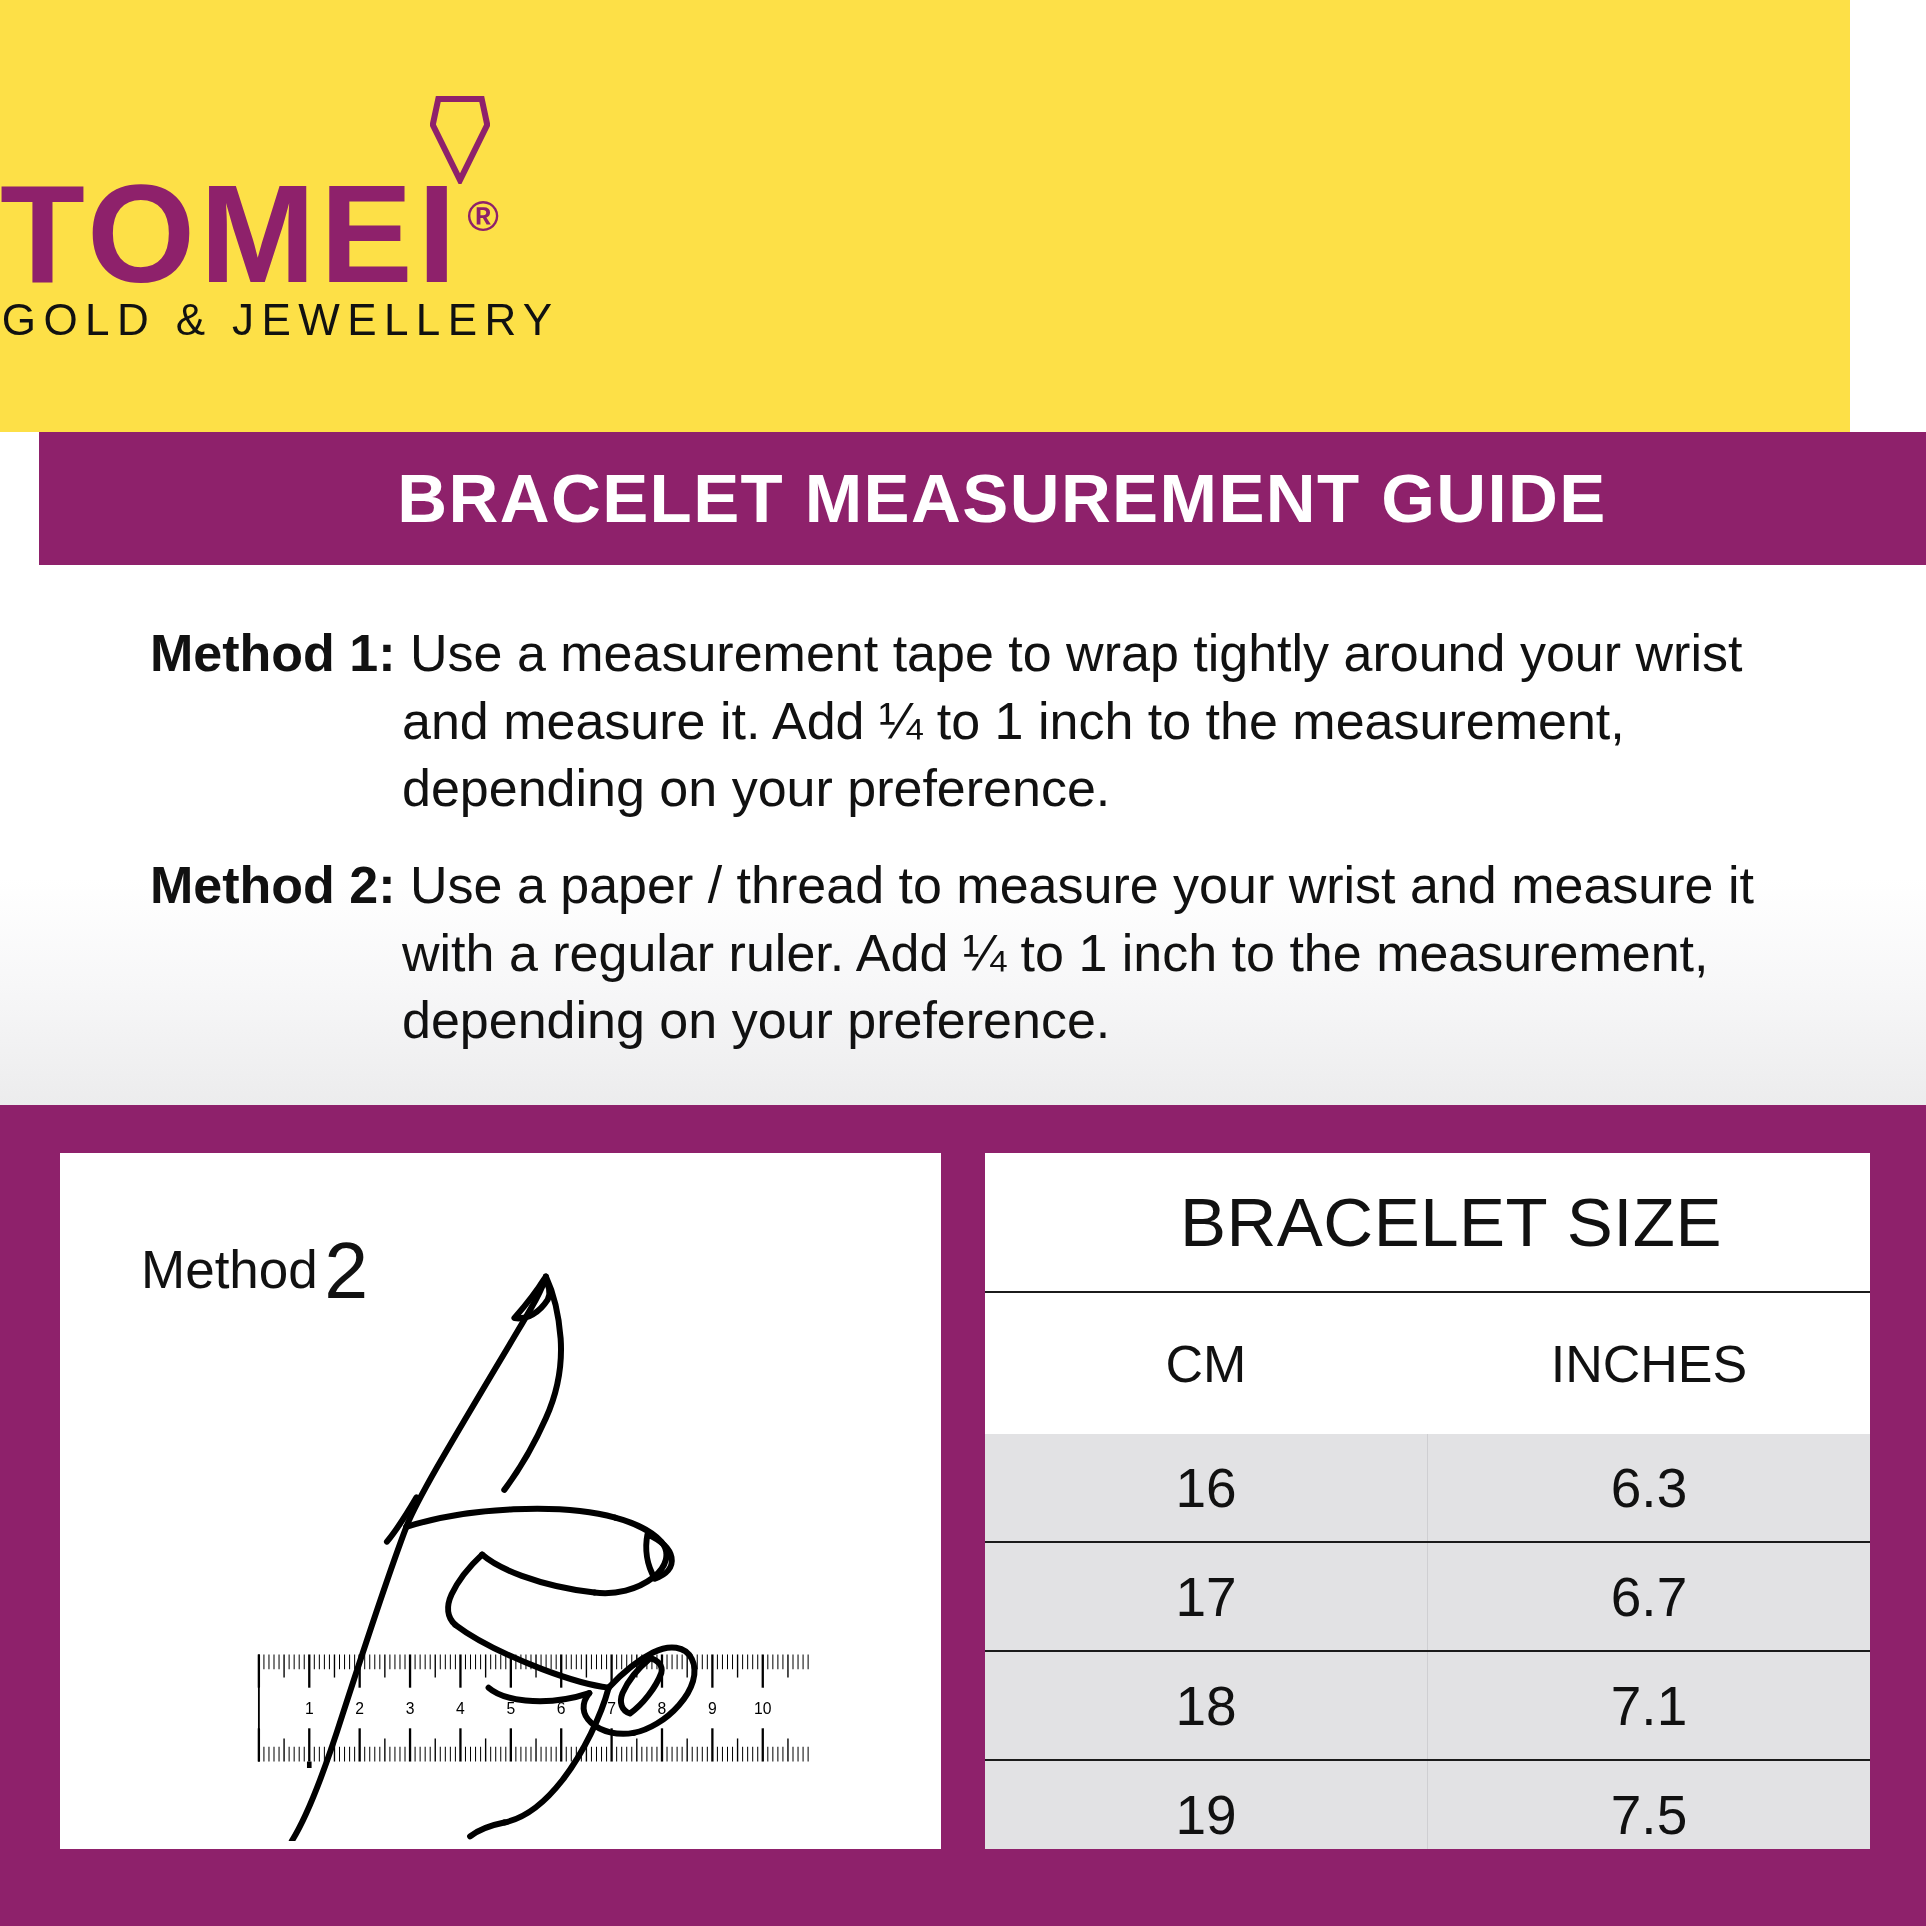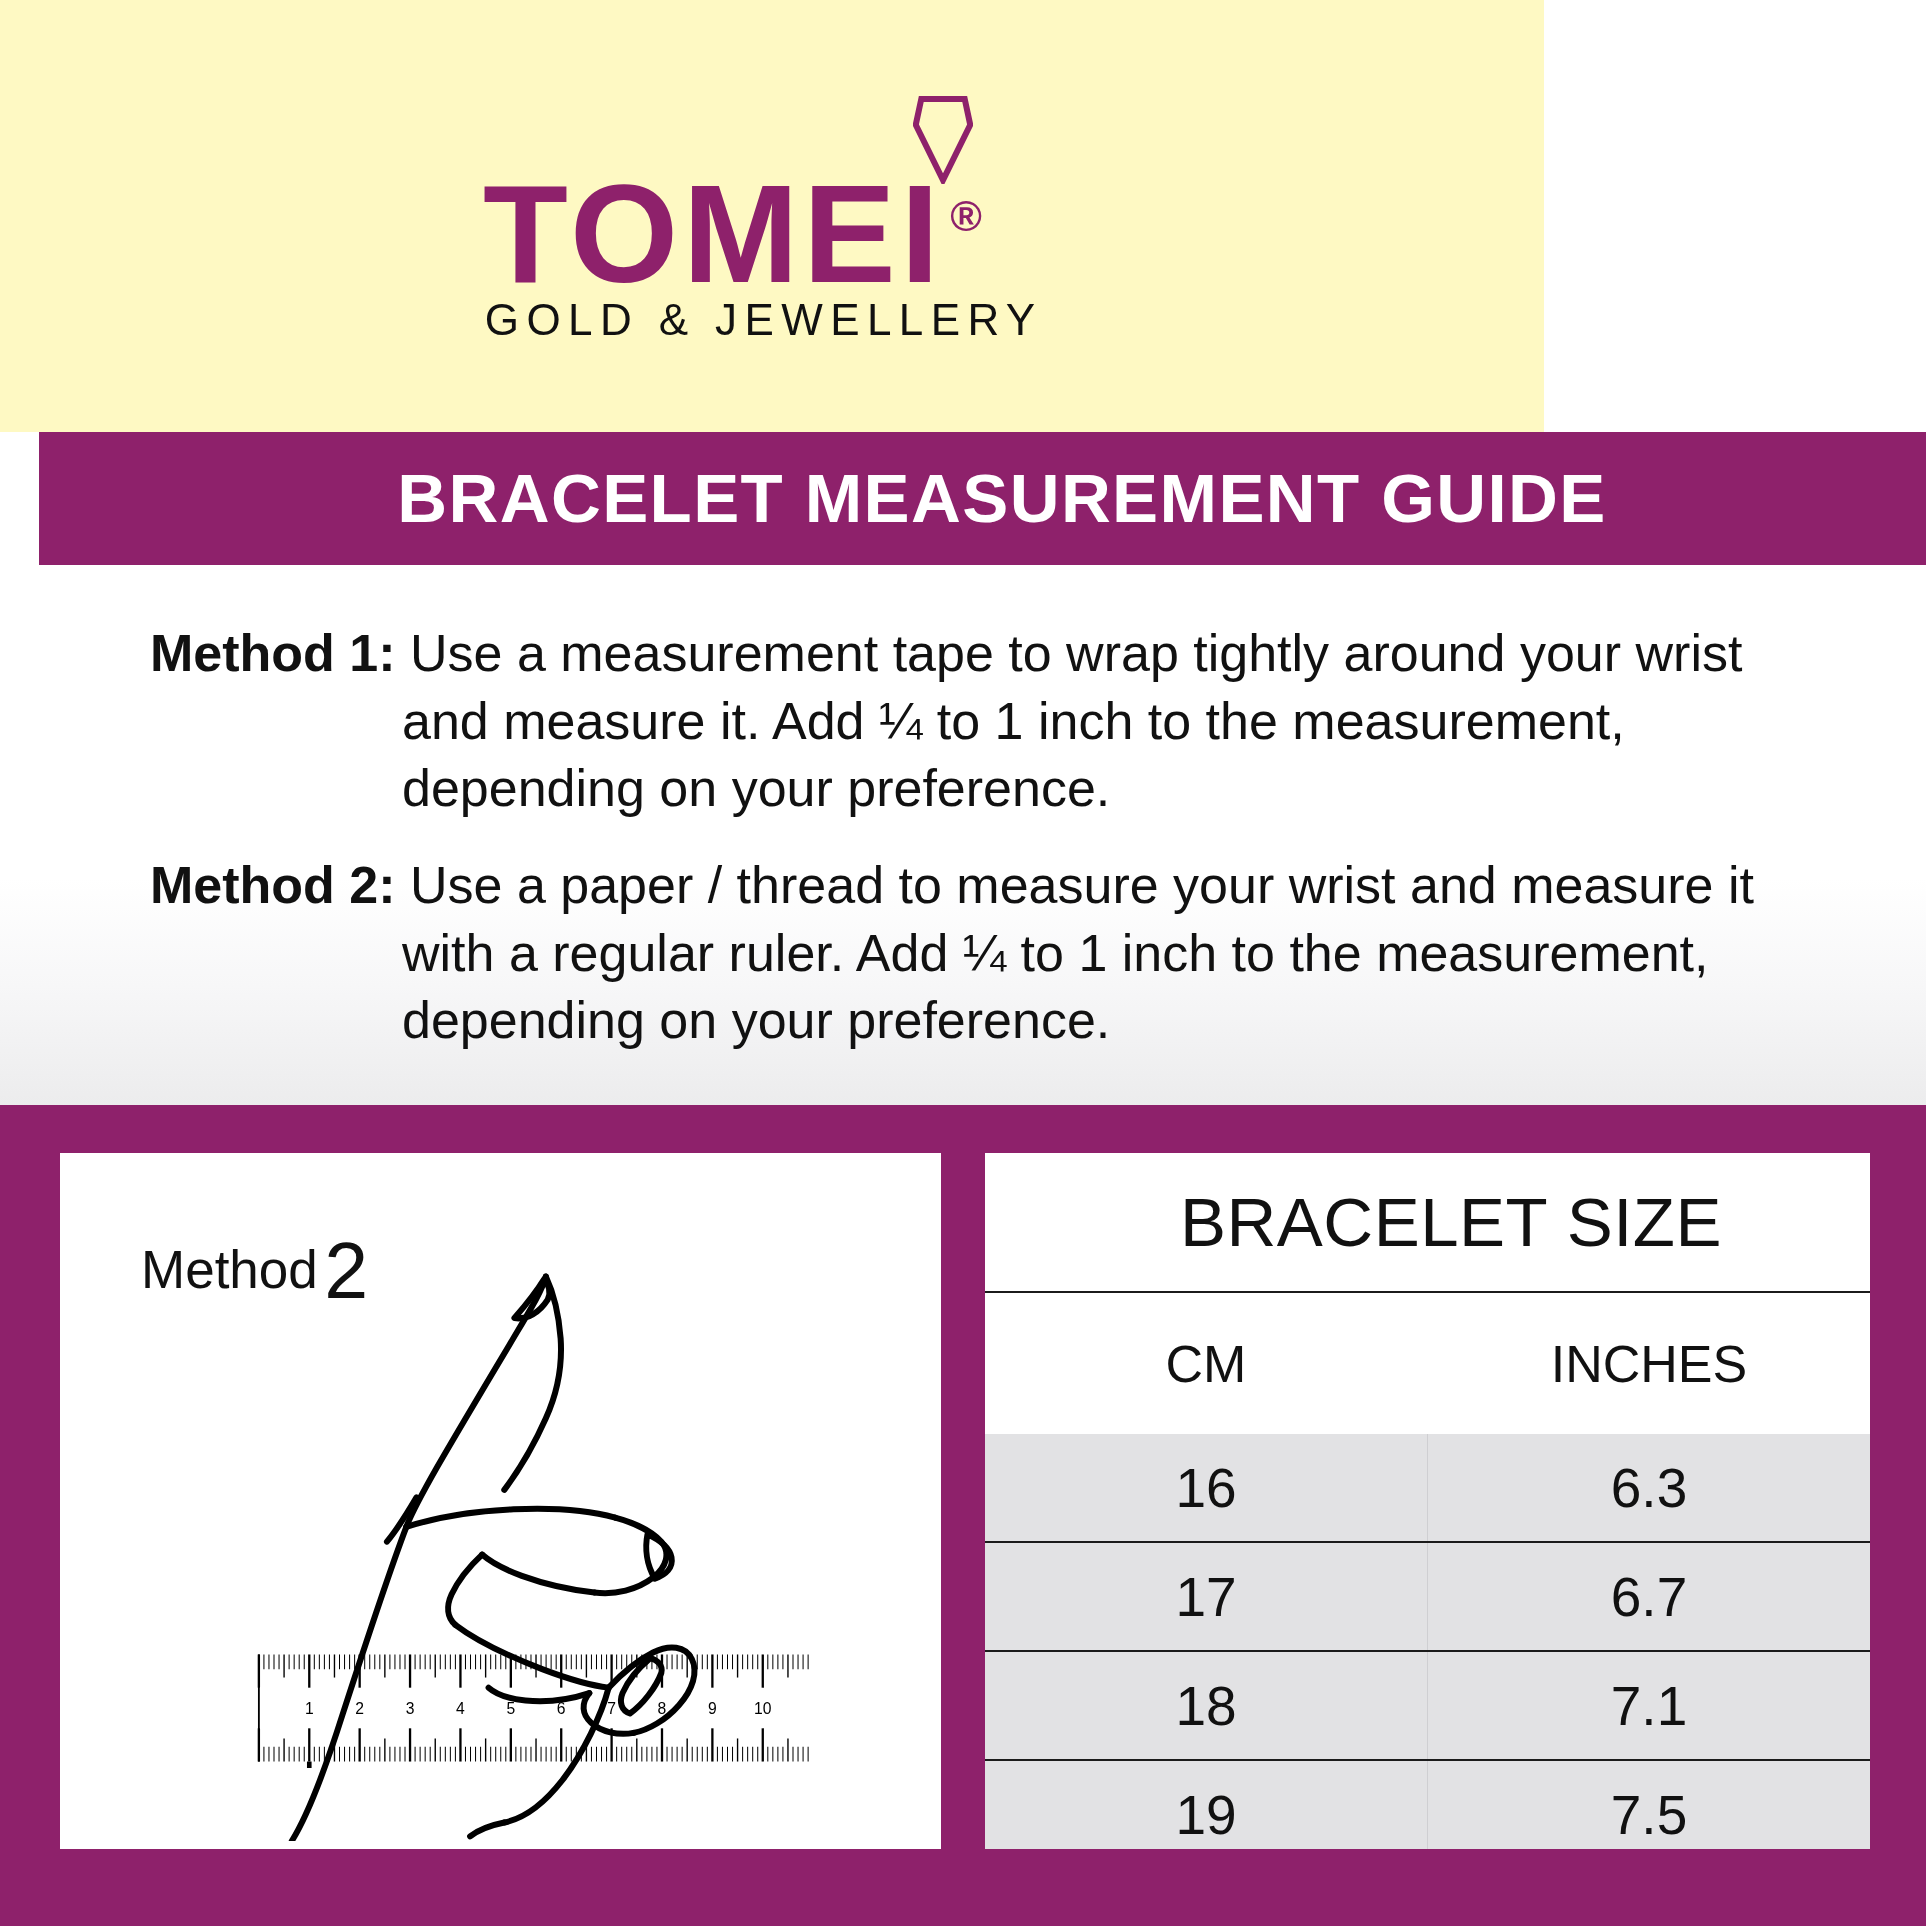--- a/index.html
+++ b/index.html
@@ -6,23 +6,23 @@
   body{
     width:1926px;height:1926px;
     background:#ffffff;
     font-family:"Liberation Sans", sans-serif;
     overflow:hidden;
     position:relative;
   }
 
   
   .header{
-    position:absolute;left:0;top:0;width:1544px;height:432px;
-    background:#fef9c3;
-    display:flex;flex-direction:column;align-items:center;justify-content:center;
+    position:absolute;left:0;top:0;width:1850px;height:432px;
+    background:#fde047;
+    display:flex;flex-direction:column;align-items:flex-start;justify-content:center;
   }
   .logo-wrap{position:relative;width:578px;height:240px;}
   .gem{
     position:absolute;left:430px;top:0px;width:60px;height:88px;
   }
   .brand{
     position:absolute;left:0;top:55px;width:555px;
     font-size:139px;line-height:139px;
     font-weight:bold;letter-spacing:4.6px;
     color:#8E216B;

